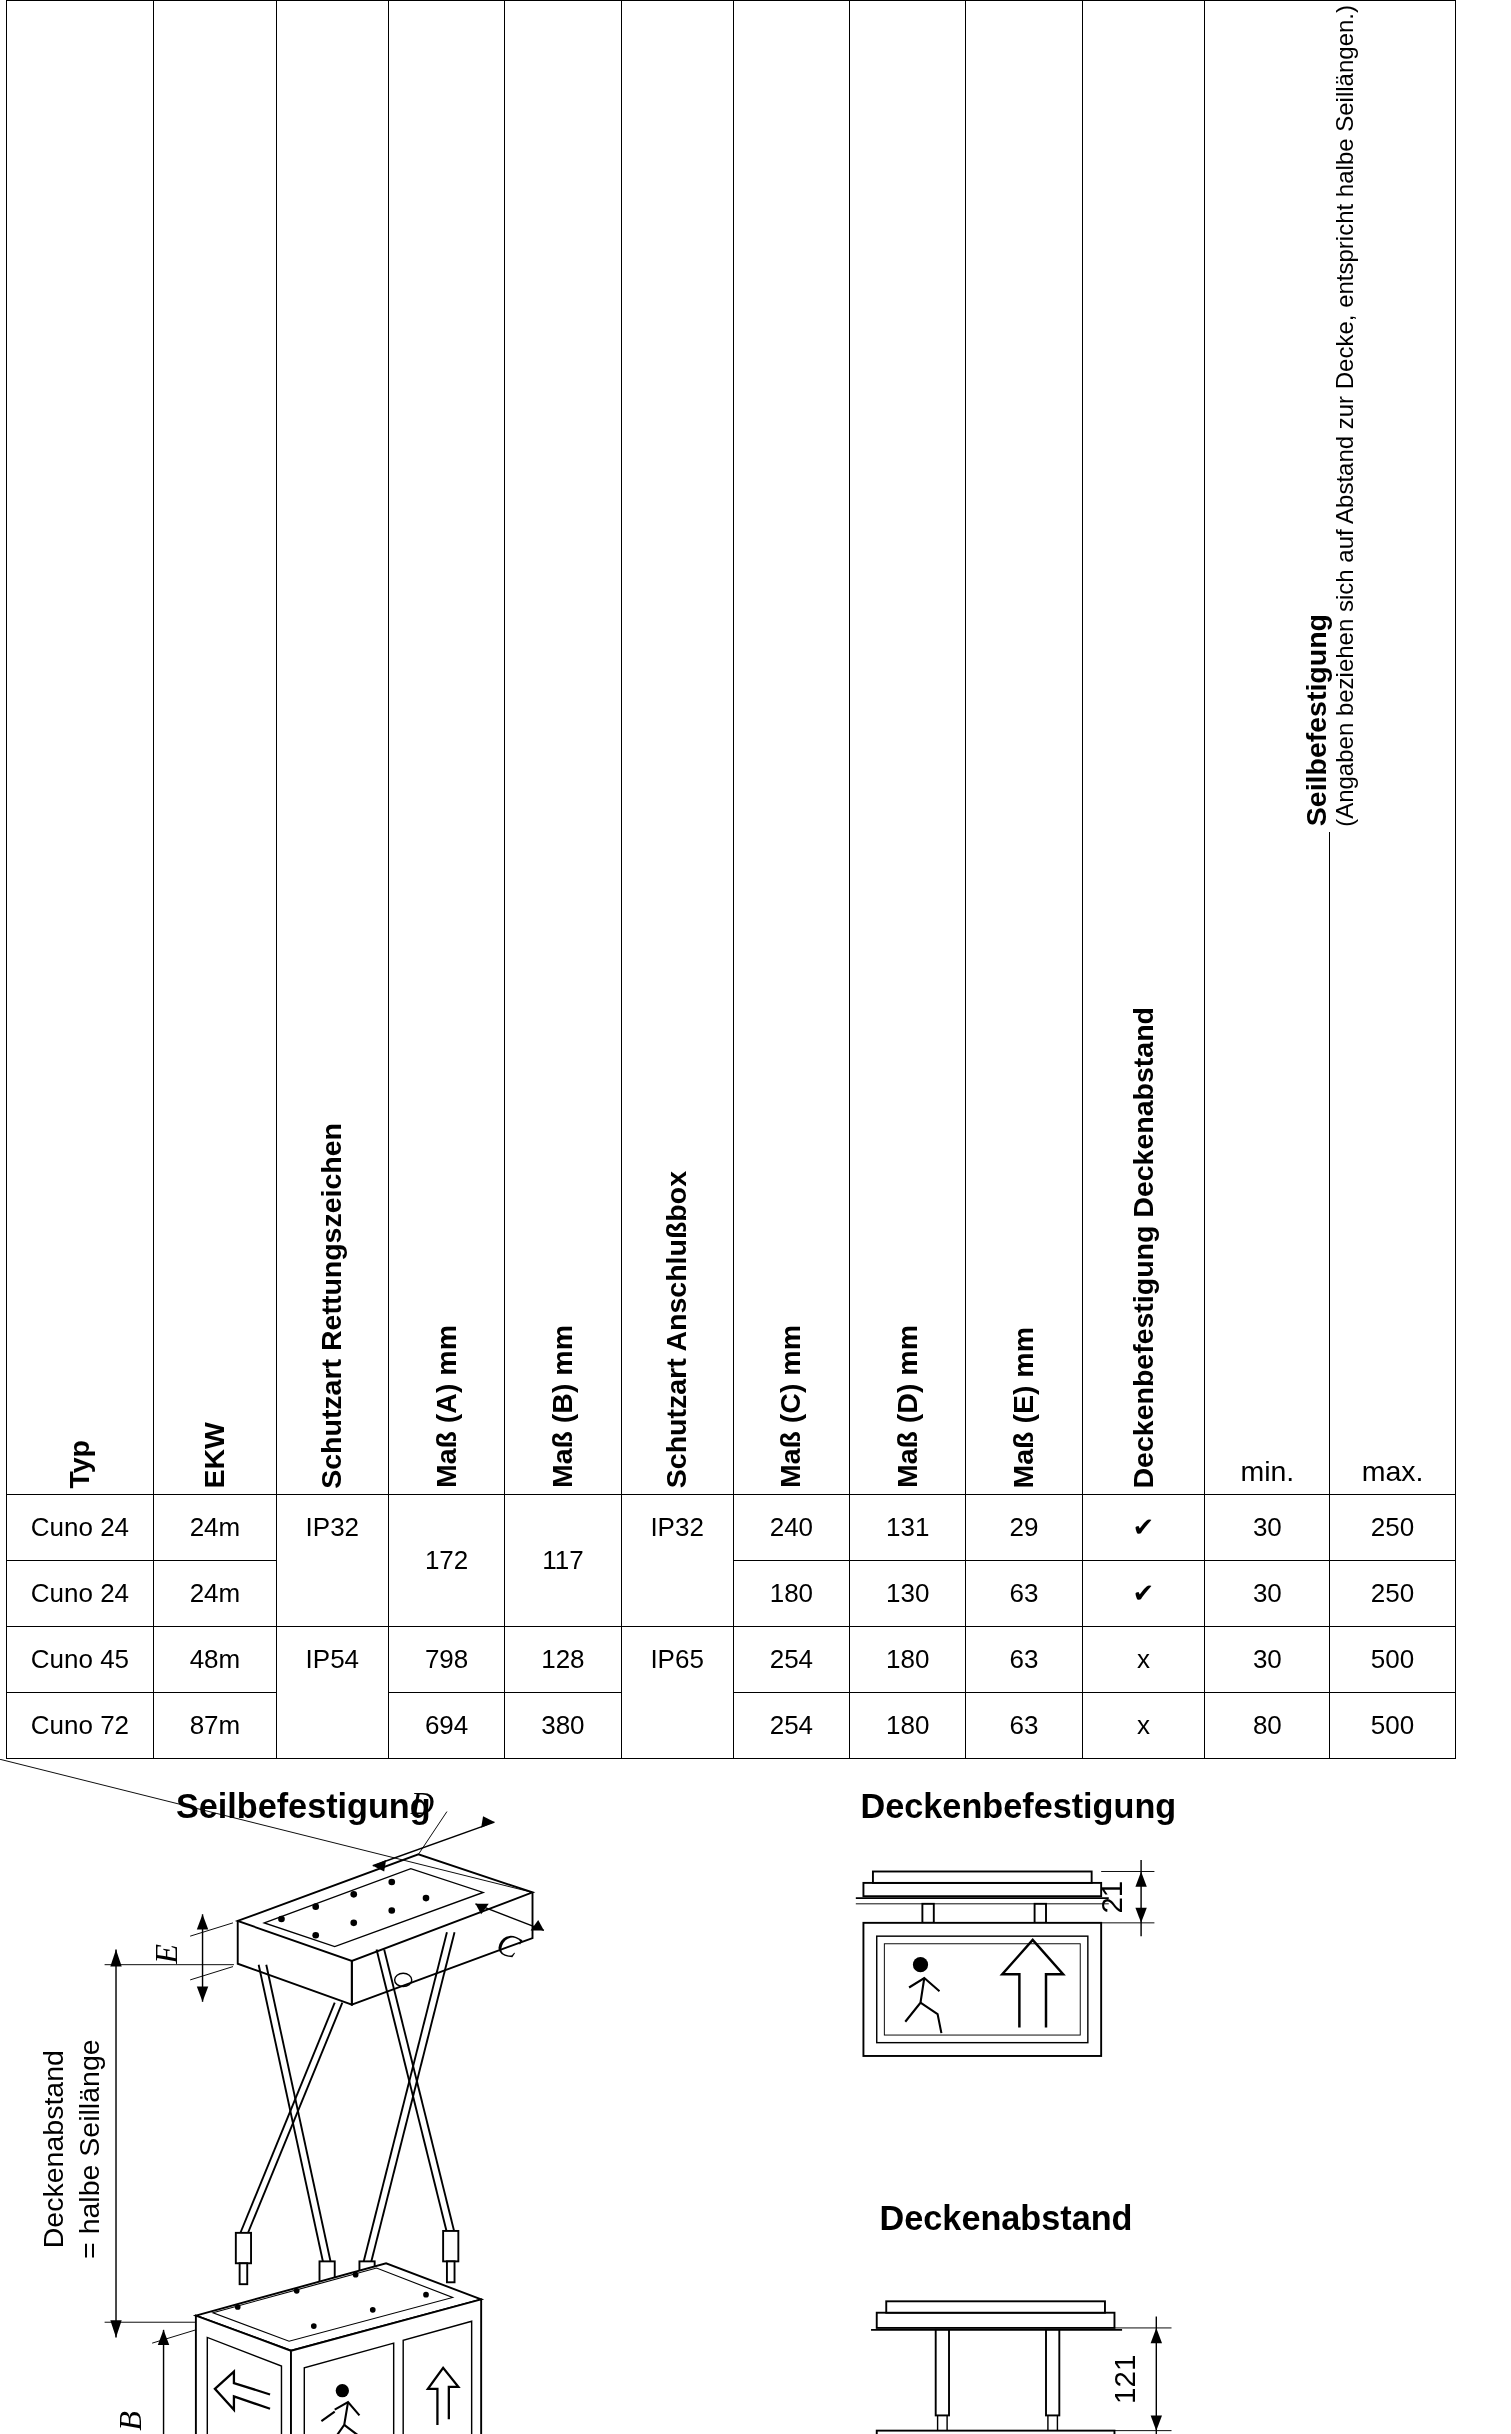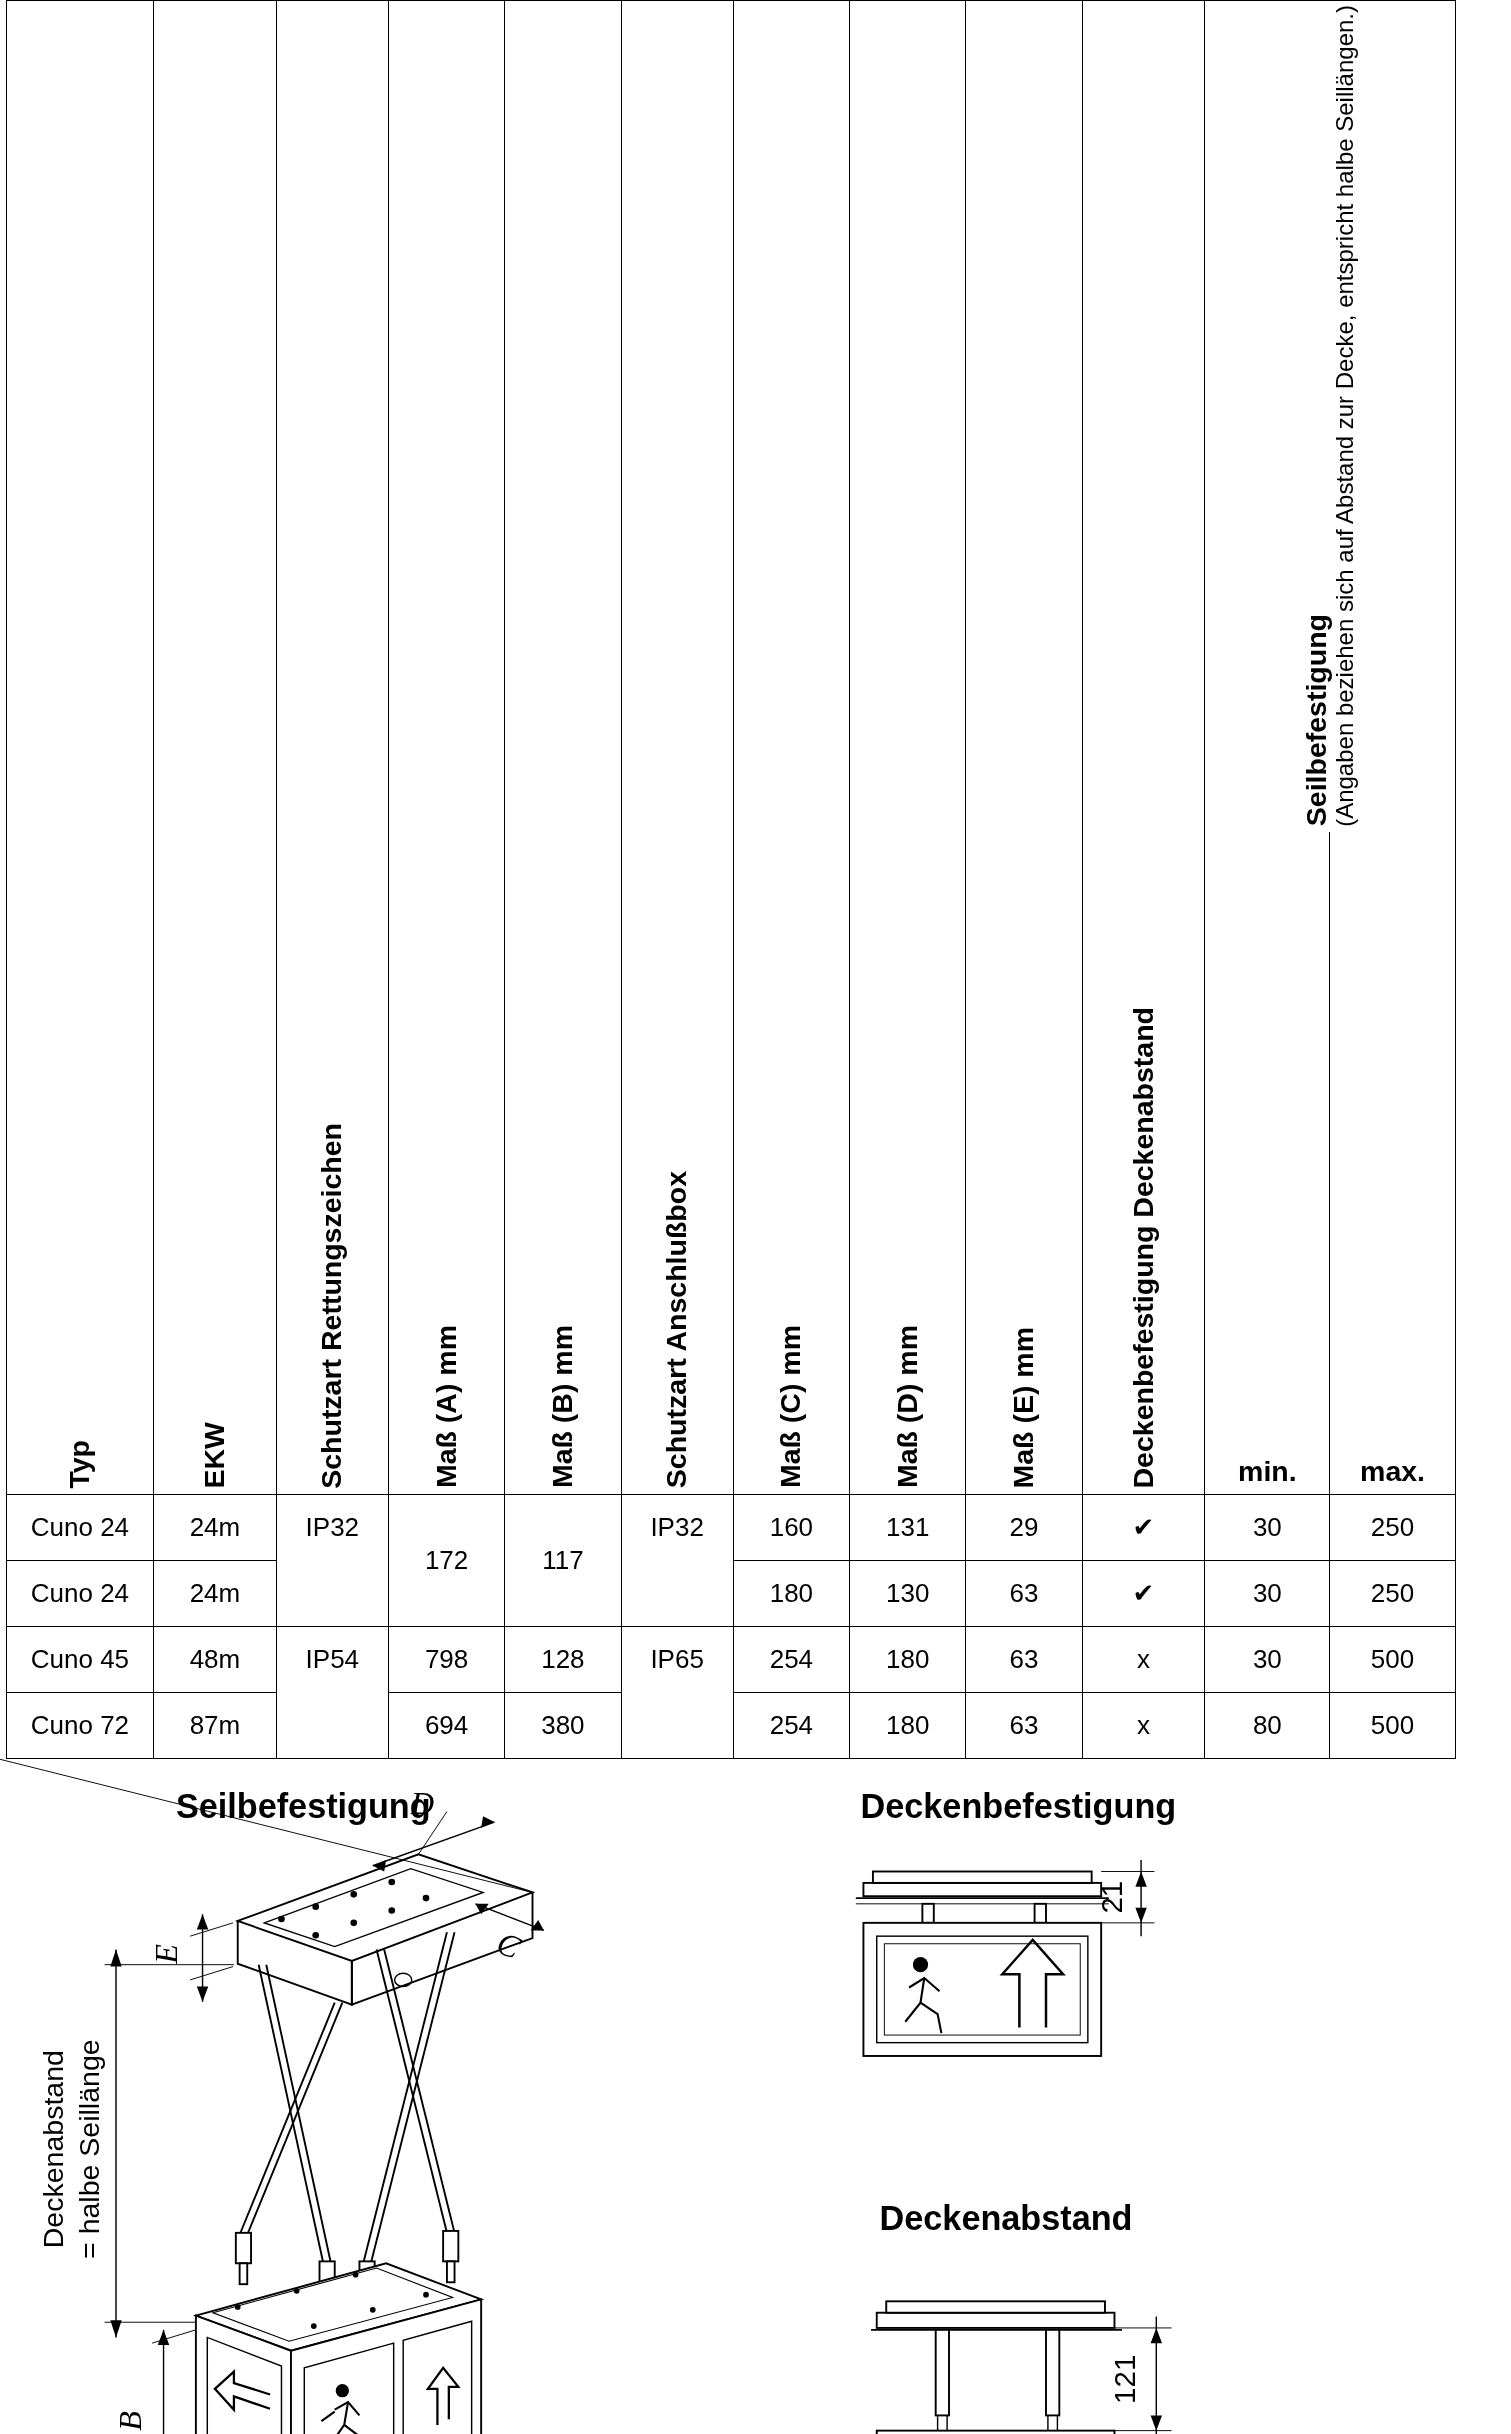--- a/index.html
+++ b/index.html
@@ -57,21 +57,21 @@
   }
   .seil-head .vertwrap{
     display:flex;
     align-items:flex-end;
     justify-content:center;
     height:100%;
     padding-bottom:3.8px;
   }
   .minmax-row th{
     height:44px;
-    font-weight:bold;
+    font-weight:normal;
     font-size:28.5px;
     vertical-align:bottom;
     padding-bottom:1px;
   }
   .body-row td{height:65px;}
   .noborder-top{border-top:none !important;}
   .noborder-bottom{border-bottom:none !important;}
   .tick{font-size:28.5px;}
   .left-cell{text-align:left;padding-left:9.5px;}
 
@@ -156,21 +156,21 @@
       </tr>
     </thead>
     <tbody>
       <tr class="body-row">
         <td class="left-cell">Cuno 24</td>
         <td class="left-cell">24m</td>
         <td class="left-cell noborder-bottom">IP32</td>
         <td rowspan="2">172</td>
         <td rowspan="2">117</td>
         <td class="left-cell noborder-bottom">IP32</td>
-        <td>160</td>
+        <td>240</td>
         <td>131</td>
         <td>29</td>
         <td class="tick">✔</td>
         <td>30</td>
         <td>250</td>
       </tr>
       <tr class="body-row">
         <td class="left-cell">Cuno 24</td>
         <td class="left-cell">24m</td>
         <td class="left-cell noborder-top"></td>

